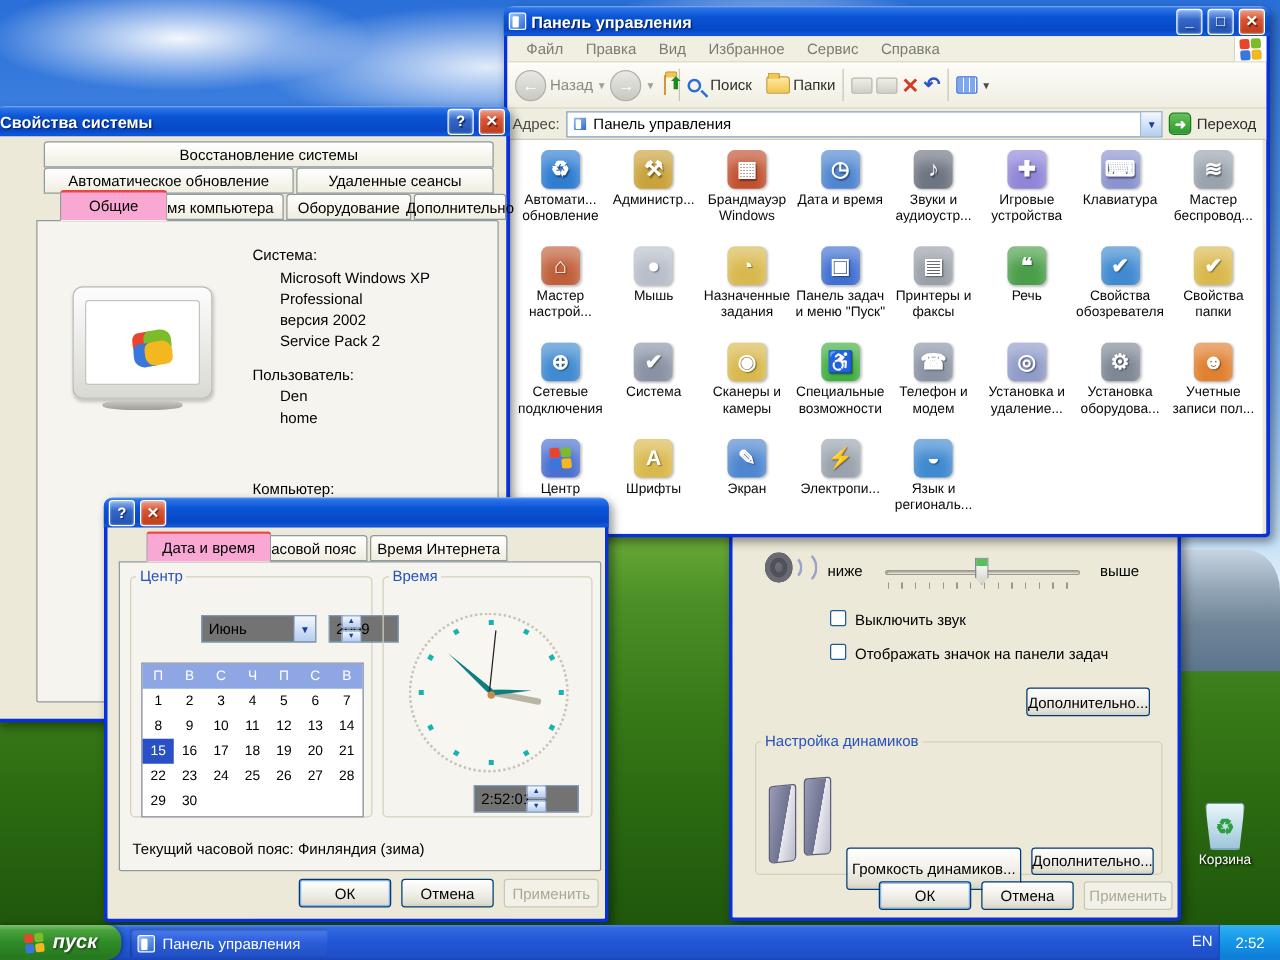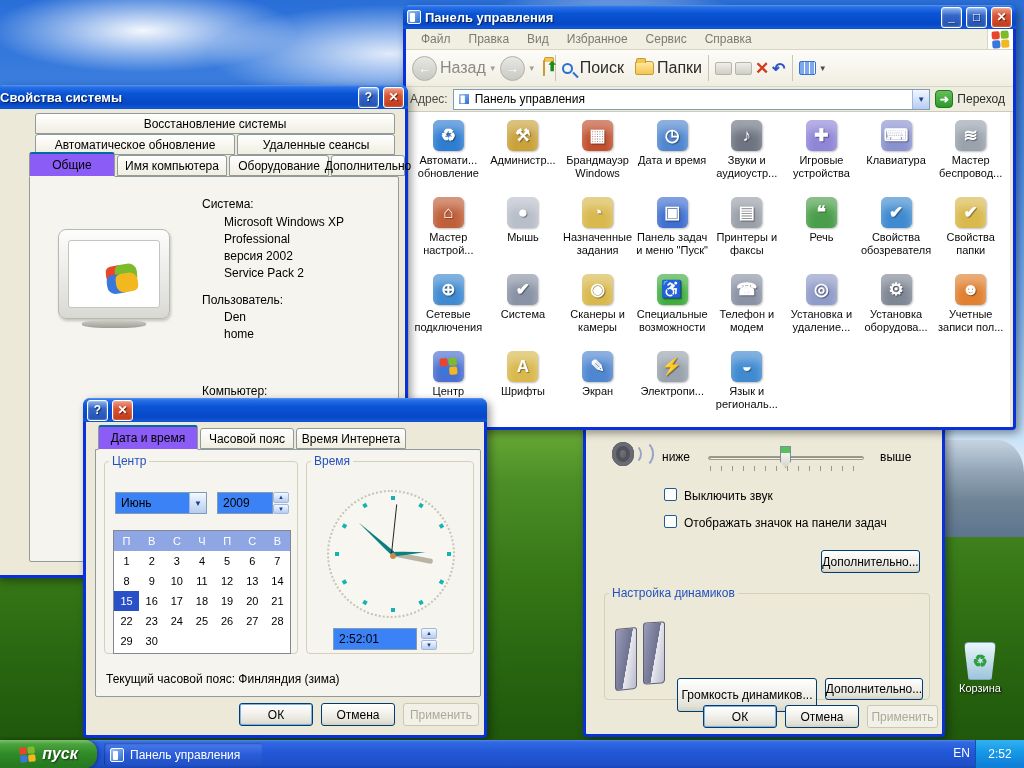--- a/index.html
+++ b/index.html
@@ -44,21 +44,21 @@
   .winflag i { border-radius:2px; }
   .winflag .r{background:#e8452c;} .winflag .g{background:#7cbb2a;} .winflag .b{background:#3a77dd;} .winflag .y{background:#f3b71f;}
 
   .btn { position:absolute; height:23px; border:1px solid #003c74; border-radius:3px; font-size:12px; text-align:center;
     background:linear-gradient(180deg,#fff,#f2f1ec 45%,#e3e1d5 85%,#d2d0c2); display:flex; align-items:center; justify-content:center; }
   .btn.disabled { color:#aca899; border-color:#c9c7ba; background:#f2f1e8; }
   .btn.def { box-shadow:0 0 0 1px #7eb1ea inset; }
 
   .tab { position:absolute; height:21px; border:1px solid #919b9c; border-bottom:1px solid #919b9c; border-radius:3px 3px 0 0;
     background:linear-gradient(180deg,#fff,#f0eee1); display:flex; align-items:center; justify-content:center; font-size:12px; }
-  .tab.active { height:25px; border-bottom:1px solid #f5f4ee; border-top:2px solid #0369a1; background:#8b5cf6; z-index:3; }
+  .tab.active { height:25px; border-bottom:1px solid #f5f4ee; border-top:2px solid #ef4444; background:#f9a8d4; z-index:3;margin-left:19px; }
   .tpanel { position:absolute; background:#f5f4ee; border:1px solid #919b9c; border-radius:0 2px 2px 2px; }
 
   fieldset.grp { position:absolute; border:1px solid #d4d0ba; border-radius:4px; }
   fieldset.grp legend { color:#2451bd; font-size:12px; margin-left:4px; padding:0 3px; }
 
   .cbox { position:absolute; width:13px; height:13px; border:1px solid #1d5b99; background:#fff; border-radius:2px; }
   .spin { position:absolute; width:16px; display:flex; flex-direction:column; gap:1px; }
   .spin b { flex:1; border:1px solid #9db9e2; border-radius:2px; background:linear-gradient(180deg,#f4f8ff,#cfdef6 60%,#b7ccee);
     color:#17408f; font-size:6px; display:flex; align-items:center; justify-content:center; }
 
@@ -69,21 +69,21 @@
   .cp-small-ic::after { content:""; position:absolute; left:2px; top:2px; width:5px; height:9px; background:#fff; border-radius:1px; }
   .menubar { height:21px; display:flex; align-items:center; background:#f1efe2; border-bottom:1px solid #d8d5c0; padding-left:6px; }
   .menubar span { padding:0 9px; color:#7b7b73; }
   .menubar .logo { margin-left:auto; width:26px; height:20px; border-left:1px solid #d8d5c0; display:flex; align-items:center; justify-content:center; background:#fff; }
   .toolbar { height:37px; display:flex; align-items:center; gap:3px; padding:0 6px;
     background:linear-gradient(180deg,#fdfcf9,#f0eee1); border-bottom:1px solid #d8d5c5; color:#8a8a84; }
   .tsep { width:1px; height:26px; background:#c9c5b2; margin:0 3px; }
   .navcirc { width:25px; height:25px; border-radius:50%; border:1px solid #b0b0a6; color:#fff; font-size:13px; font-weight:bold;
     background:linear-gradient(180deg,#e8e8e4,#c9c9c2); display:flex; align-items:center; justify-content:center; }
   .caret { font-size:8px; color:#a0a098; }
-  .tlabel { font-size:16px; }
+  .tlabel { font-size:12px; }
   .mini-folder { width:19px; height:14px; background:linear-gradient(180deg,#ffe9a2,#f3c64f); border:1px solid #c89b38; border-radius:2px 3px 2px 2px; position:relative; }
   .mini-folder::before { content:""; position:absolute; top:-4px; left:0; width:8px; height:4px; background:#f3c64f; border:1px solid #c89b38; border-bottom:0; border-radius:2px 2px 0 0; }
   .up-arrow { position:absolute; left:4px; top:-2px; color:#1d8a1d; font-size:13px; font-weight:bold; }
   .mag { width:11px; height:11px; border:2px solid #2a6fd6; border-radius:50%; position:relative; }
   .mag::after { content:""; position:absolute; left:8px; top:9px; width:7px; height:2px; background:#2a6fd6; transform:rotate(45deg); }
   .gray-folder { width:17px; height:13px; background:linear-gradient(180deg,#efefe9,#cfcfc6); border:1px solid #b5b5ab; border-radius:2px; }
   .delx { color:#d23b20; font-size:17px; font-weight:bold; }
   .undo { color:#2b54c6; font-size:16px; font-weight:bold; transform:scaleX(-1); }
   .views { width:17px; height:14px; border:1px solid #3a6fd0; border-radius:2px; background:
     linear-gradient(90deg,#7da7ee 0 4px,#fff 4px 5px,#7da7ee 5px 9px,#fff 9px 10px,#7da7ee 10px 14px,#fff 14px); }
@@ -124,21 +124,21 @@
   .hand.hour { width:5px; height:32px; background:#0b7f7f; transform:rotate(87deg); clip-path:polygon(0 100%,100% 100%,50% 0); }
   .hand.minute { width:5px; height:47px; background:#0b7f7f; transform:rotate(-48deg); clip-path:polygon(0 100%,100% 100%,50% 0); }
   .hand.second { width:1px; height:50px; background:#222; transform:rotate(6deg); }
   .ccenter { position:absolute; left:61px; top:61px; width:6px; height:6px; border-radius:50%; background:#c98a50; }
   #cal { position:absolute; left:8px; top:62px; width:178px; border:1px solid #828790; background:#fff; }
   #cal-head { display:grid; grid-template-columns:repeat(7,1fr); background:#8ea6e4; color:#fff; height:20px; }
   #cal-head span { display:flex; align-items:center; justify-content:center; font-size:11px; }
   #cal-grid { display:grid; grid-template-columns:repeat(7,1fr); grid-auto-rows:20px; padding-bottom:2px; }
   #cal-grid span { display:flex; align-items:center; justify-content:center; font-size:11px; }
   #cal-grid span.sel { background:#2a50c8; color:#fff; }
-  .field { position:absolute; height:22px; border:1px solid #7f9db9; background:#3b82f6; display:flex; align-items:center; padding-left:5px; font-size:12px; }
+  .field { position:absolute; height:22px; border:1px solid #7f9db9; background:#737373; display:flex; align-items:center; padding-left:5px; font-size:12px;margin-left:46px; }
 
   
   #sndwin { left:583px; top:400px; width:362px; height:337px; }
   .spk { position:absolute; left:22px; top:36px; width:38px; height:38px; }
   .spk .cone { position:absolute; left:4px; top:6px; width:22px; height:24px; background:linear-gradient(135deg,#8f9096,#45464c);
     border-radius:50%; box-shadow:inset 0 0 0 4px #6a6b72, inset 0 0 0 8px #50515a; }
   .spk .arc { position:absolute; border:2px solid #9aa2c9; border-left-color:transparent; border-top-color:transparent; border-bottom-color:transparent; border-radius:50%; }
   .slider-track { position:absolute; left:122px; top:56px; width:156px; height:4px; border:1px solid #9c9a8a; border-radius:2px; background:#fdfdf8; box-shadow:inset 1px 1px 1px #8a887a; }
   .slider-ticks { position:absolute; left:124px; top:66px; width:154px; height:5px;
     background:repeating-linear-gradient(90deg,#9a9888 0 1px,transparent 1px 11px); }

